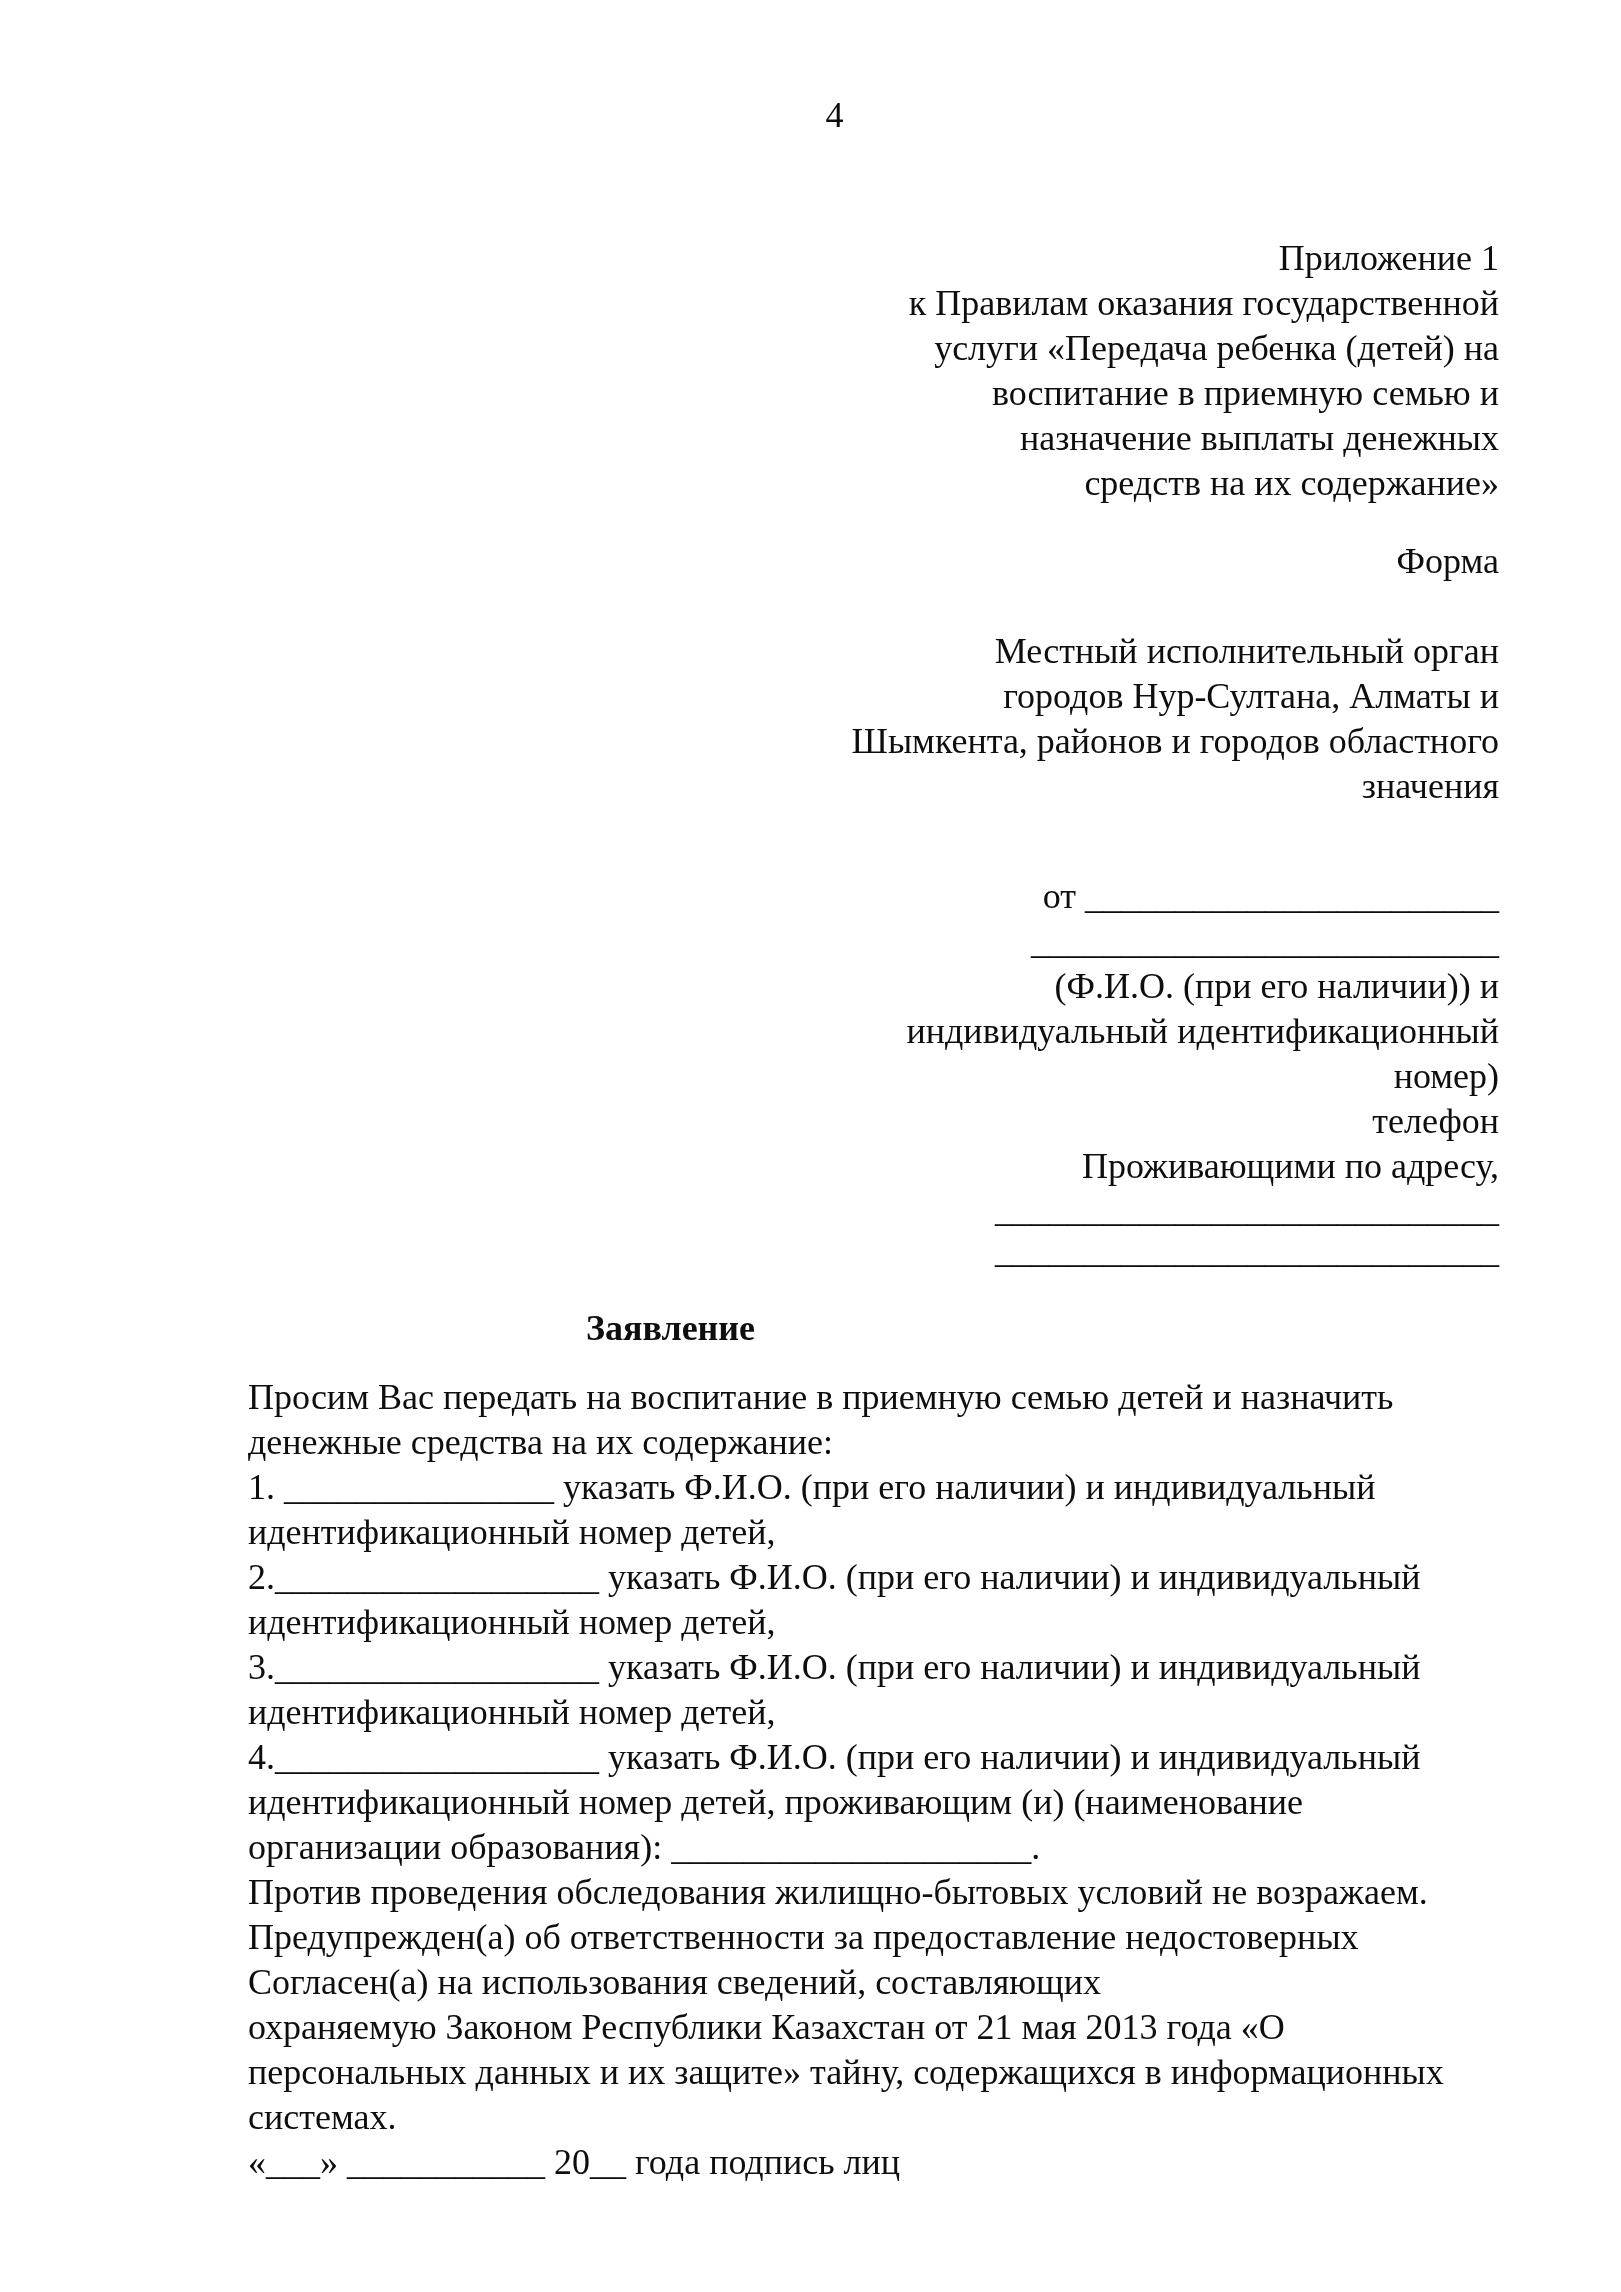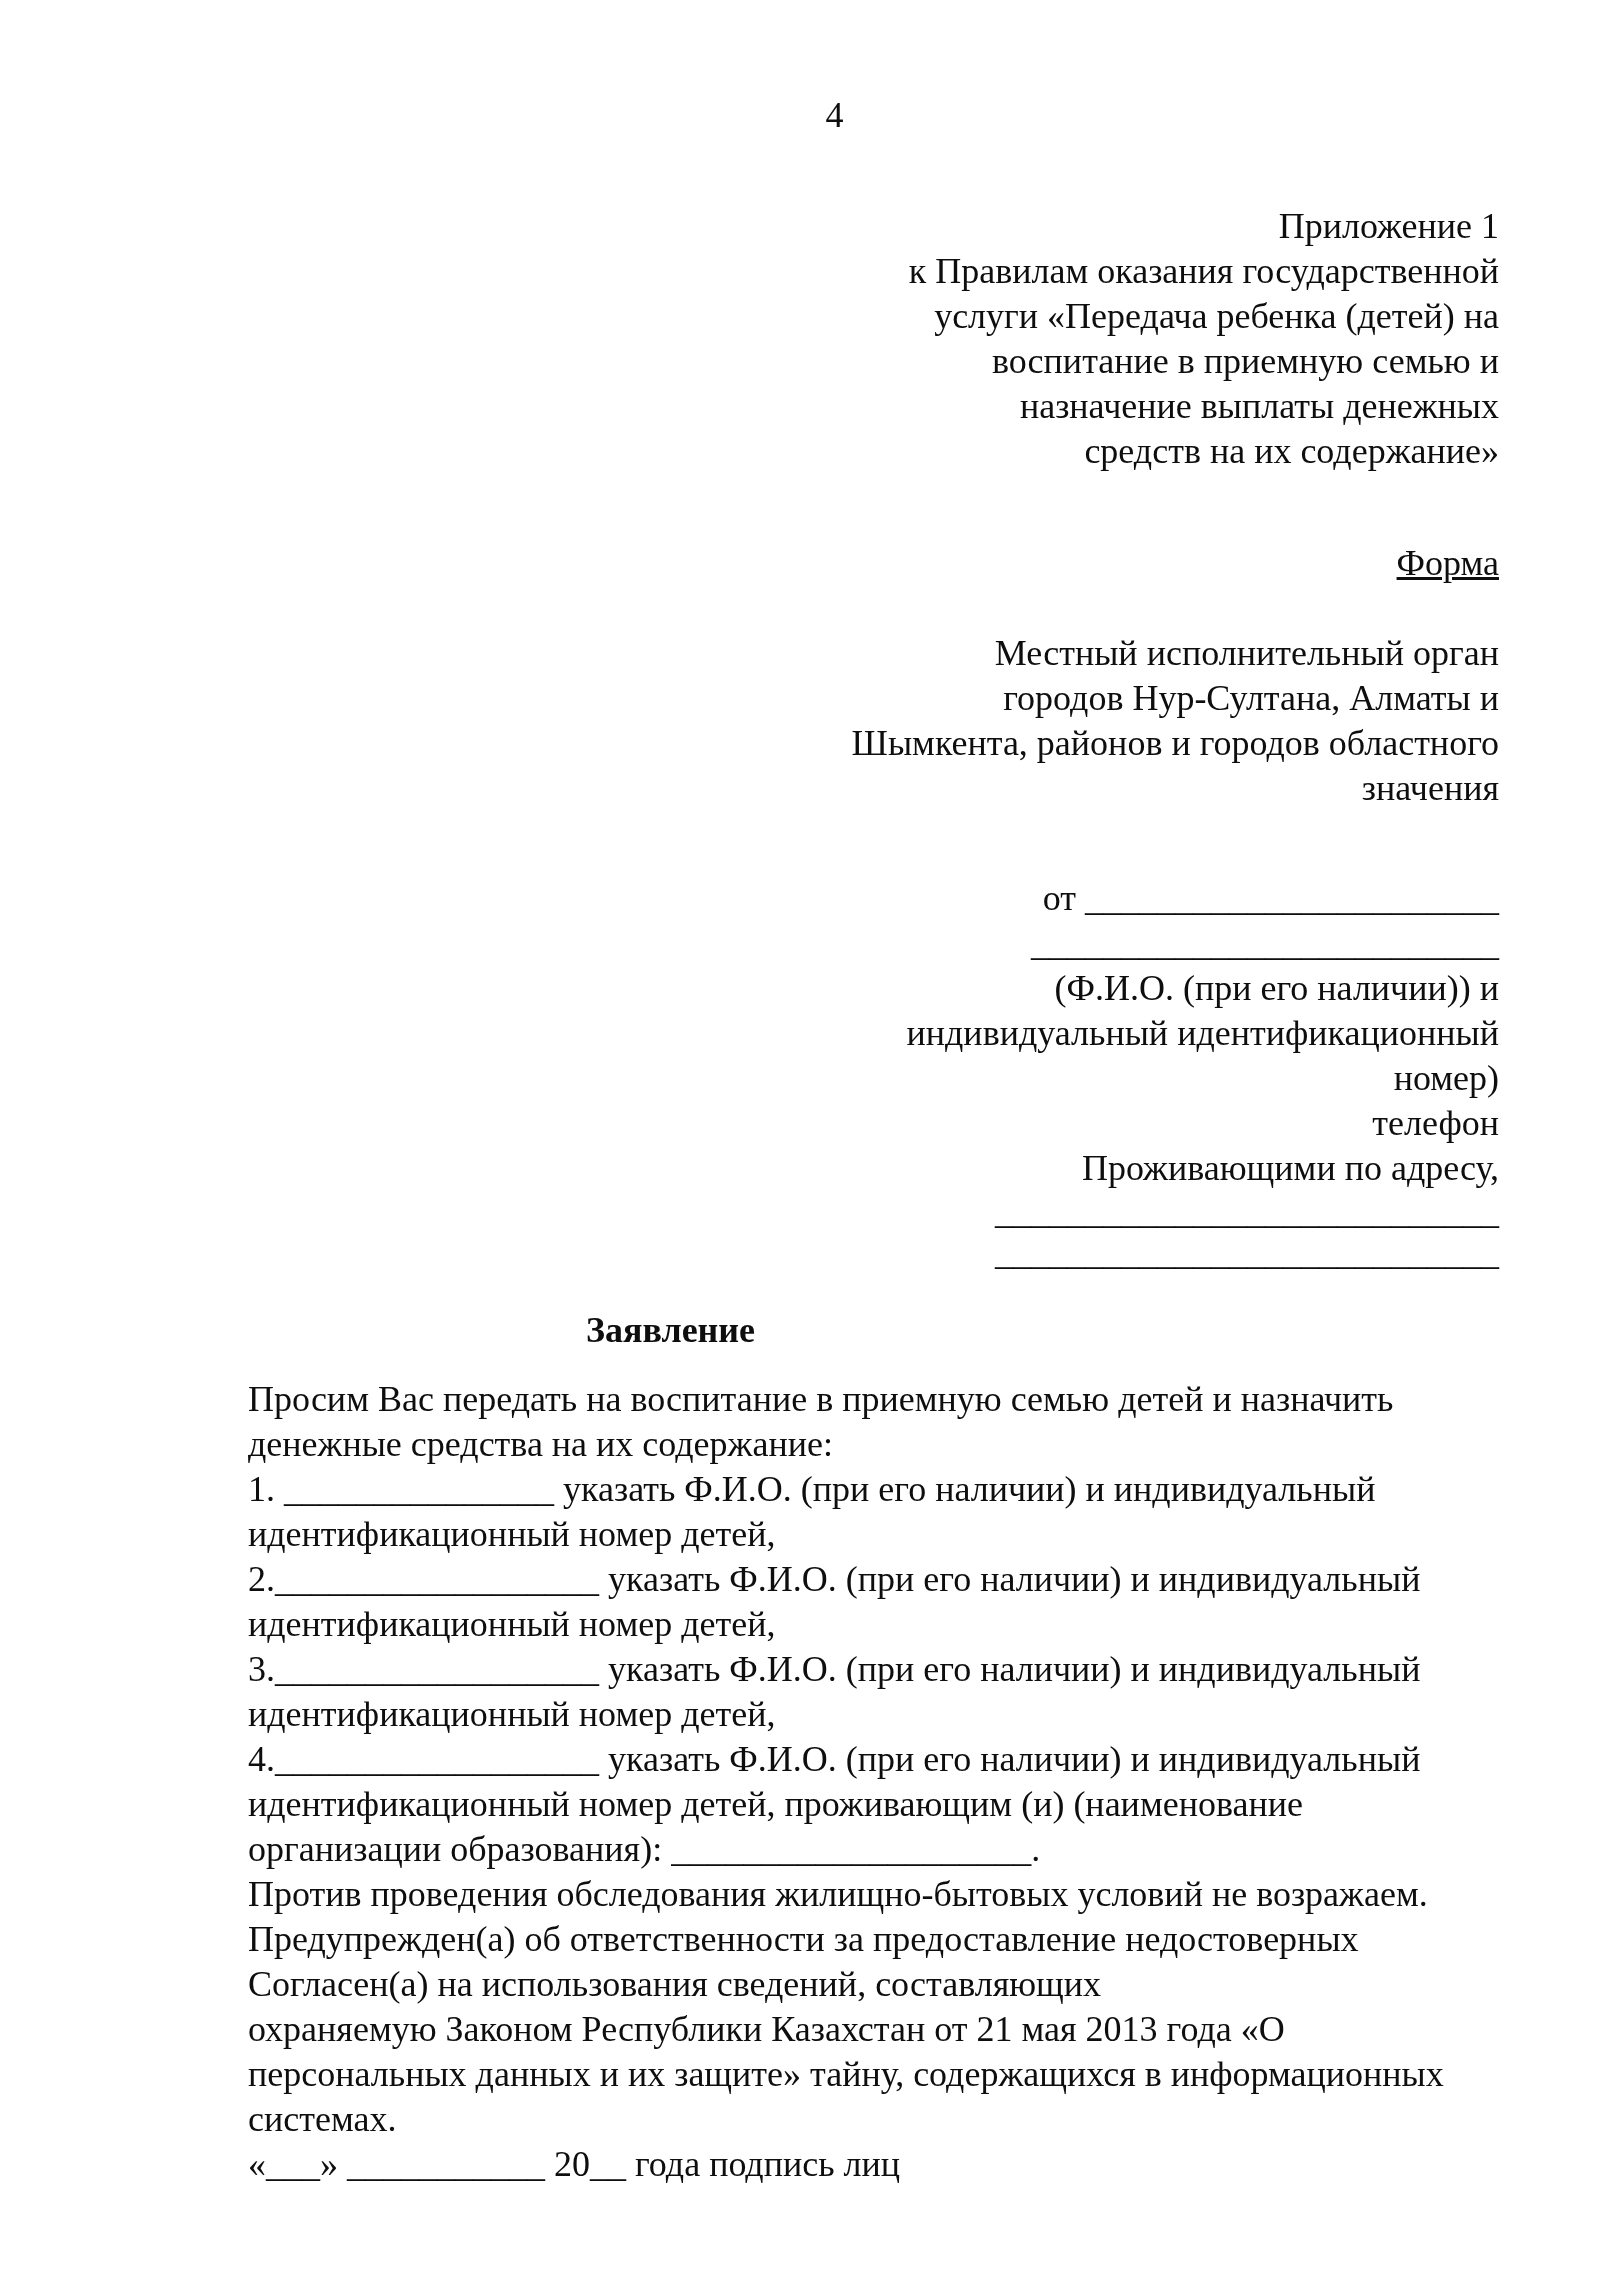--- a/index.html
+++ b/index.html
@@ -19,22 +19,22 @@
     line-height: 45px;
     padding: 93px 122px 0 248px;
     overflow: hidden;
   }
   .line { white-space: nowrap; }
   .pagenum {
     text-align: center;
     transform: translateX(-39px);
   }
   .right-block { text-align: right; margin-top: 31px; }
-  .appendix { margin-top: 66px; }
-  .form-label { margin-top: 67px; text-decoration: underline; }
+  .appendix { margin-top: 98px; }
+  .form-label { margin-top: 33px; }
   .authority { margin-top: 45px; }
   .from-line { margin-top: 65px; }
   .fill-line { line-height: 41px; }
   .statement-title {
     font-weight: bold;
     margin-top: 35px;
     margin-left: 338px;
   }
   .body-block { margin-top: 23.5px; }
 </style>

